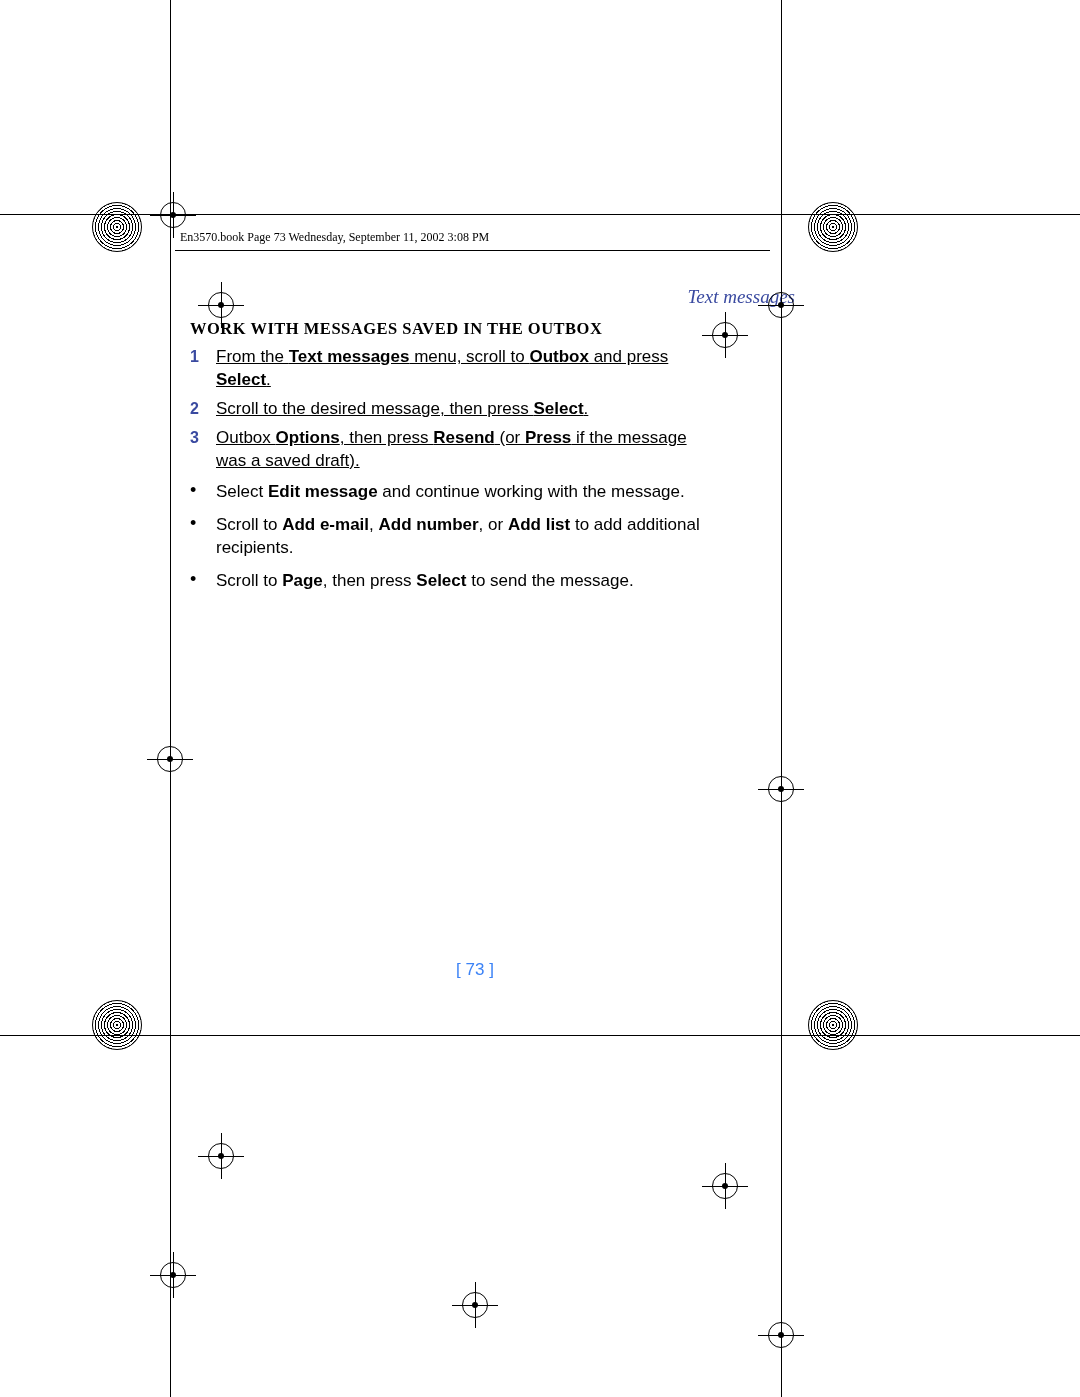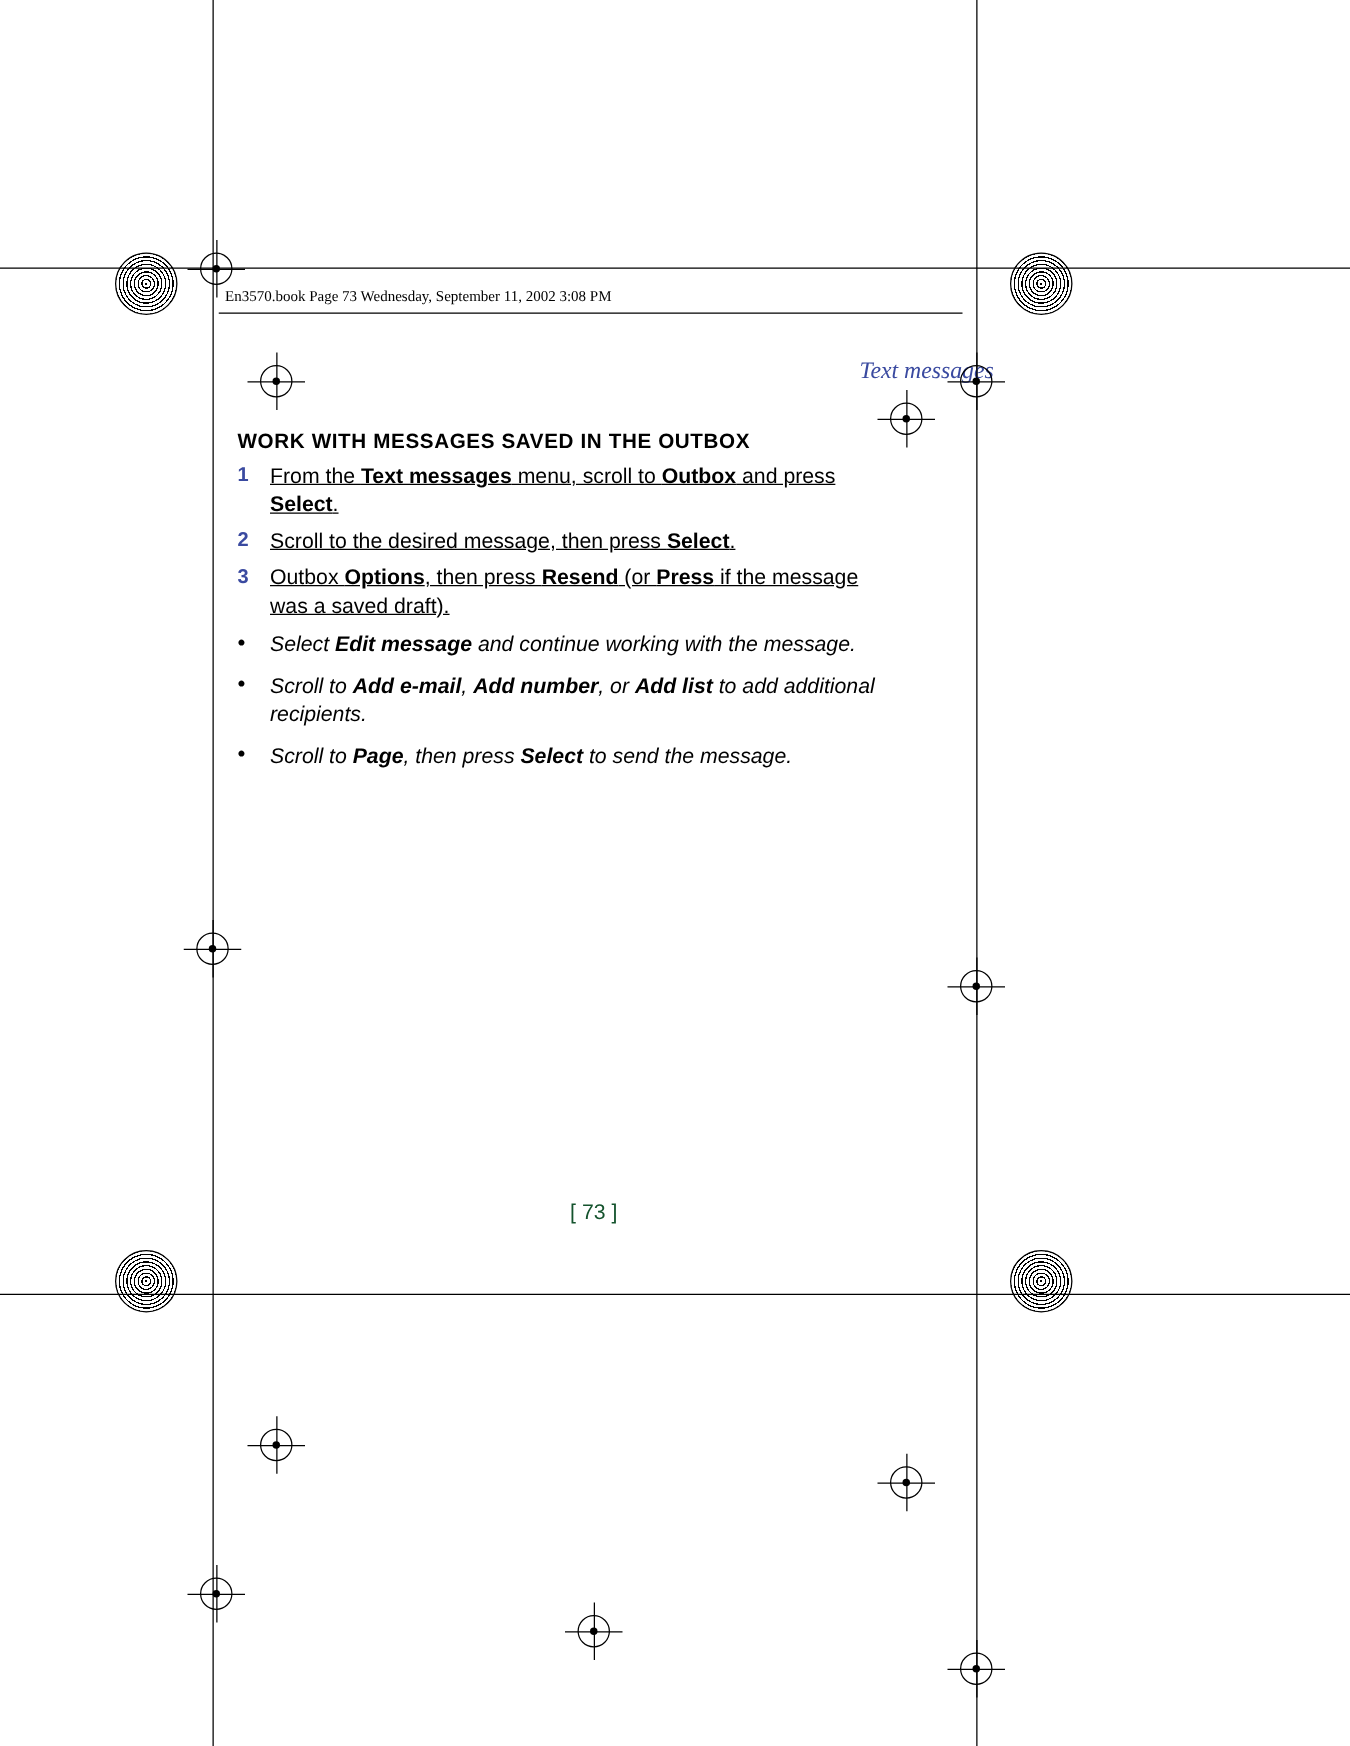--- a/index.html
+++ b/index.html
@@ -59,46 +59,47 @@
     font-size: 17px;
     line-height: 1.35;
     font-family: "Segoe UI", "Lucida Sans", Arial, sans-serif;
     color: #000;
   }
   .body p { margin: 0 0 12px 0; }
   .body .subhead {
     font-weight: 700;
     letter-spacing: 0.5px;
     font-size: 16.5px;
-    margin-top: 28px;
+    margin-top: 4px;
     margin-bottom: 6px;
     text-transform: uppercase;
+    font-family: Liberation Serif, serif;
   }
   .numlist { list-style: none; padding: 0; margin: 0 0 8px 0; }
   .numlist li { display: flex; margin-bottom: 6px; }
   .numlist .num {
     width: 26px;
     flex: 0 0 26px;
     font-weight: 700;
     color: #3a4aa0;
     font-size: 16px;
   }
   .numlist .txt { flex: 1; text-decoration: underline; }
   .bullets { list-style: none; padding: 0; margin: 0; }
   .bullets li { display: flex; margin-bottom: 10px; }
   .bullets .dot { width: 26px; flex: 0 0 26px; font-size: 18px; line-height: 1.1; }
-  .bullets .txt { flex: 1; font-style: italic; }
+  .bullets .txt { flex: 1; }
   b { font-weight: 700; }
   .pagenum {
     position: absolute;
     top: 960px;
     left: 0;
     width: 950px;
     text-align: center;
-    color: #14532d;
+    color: #3b82f6;
     font-size: 17px;
     font-family: "Segoe UI", Arial, sans-serif;
   }
   
   .orn { position: absolute; }
   .big-circle {
     width: 48px; height: 48px; border-radius: 50%;
     background: repeating-radial-gradient(circle, #000 0 1px, transparent 1px 3px);
     border: 1px solid #000;
   }

